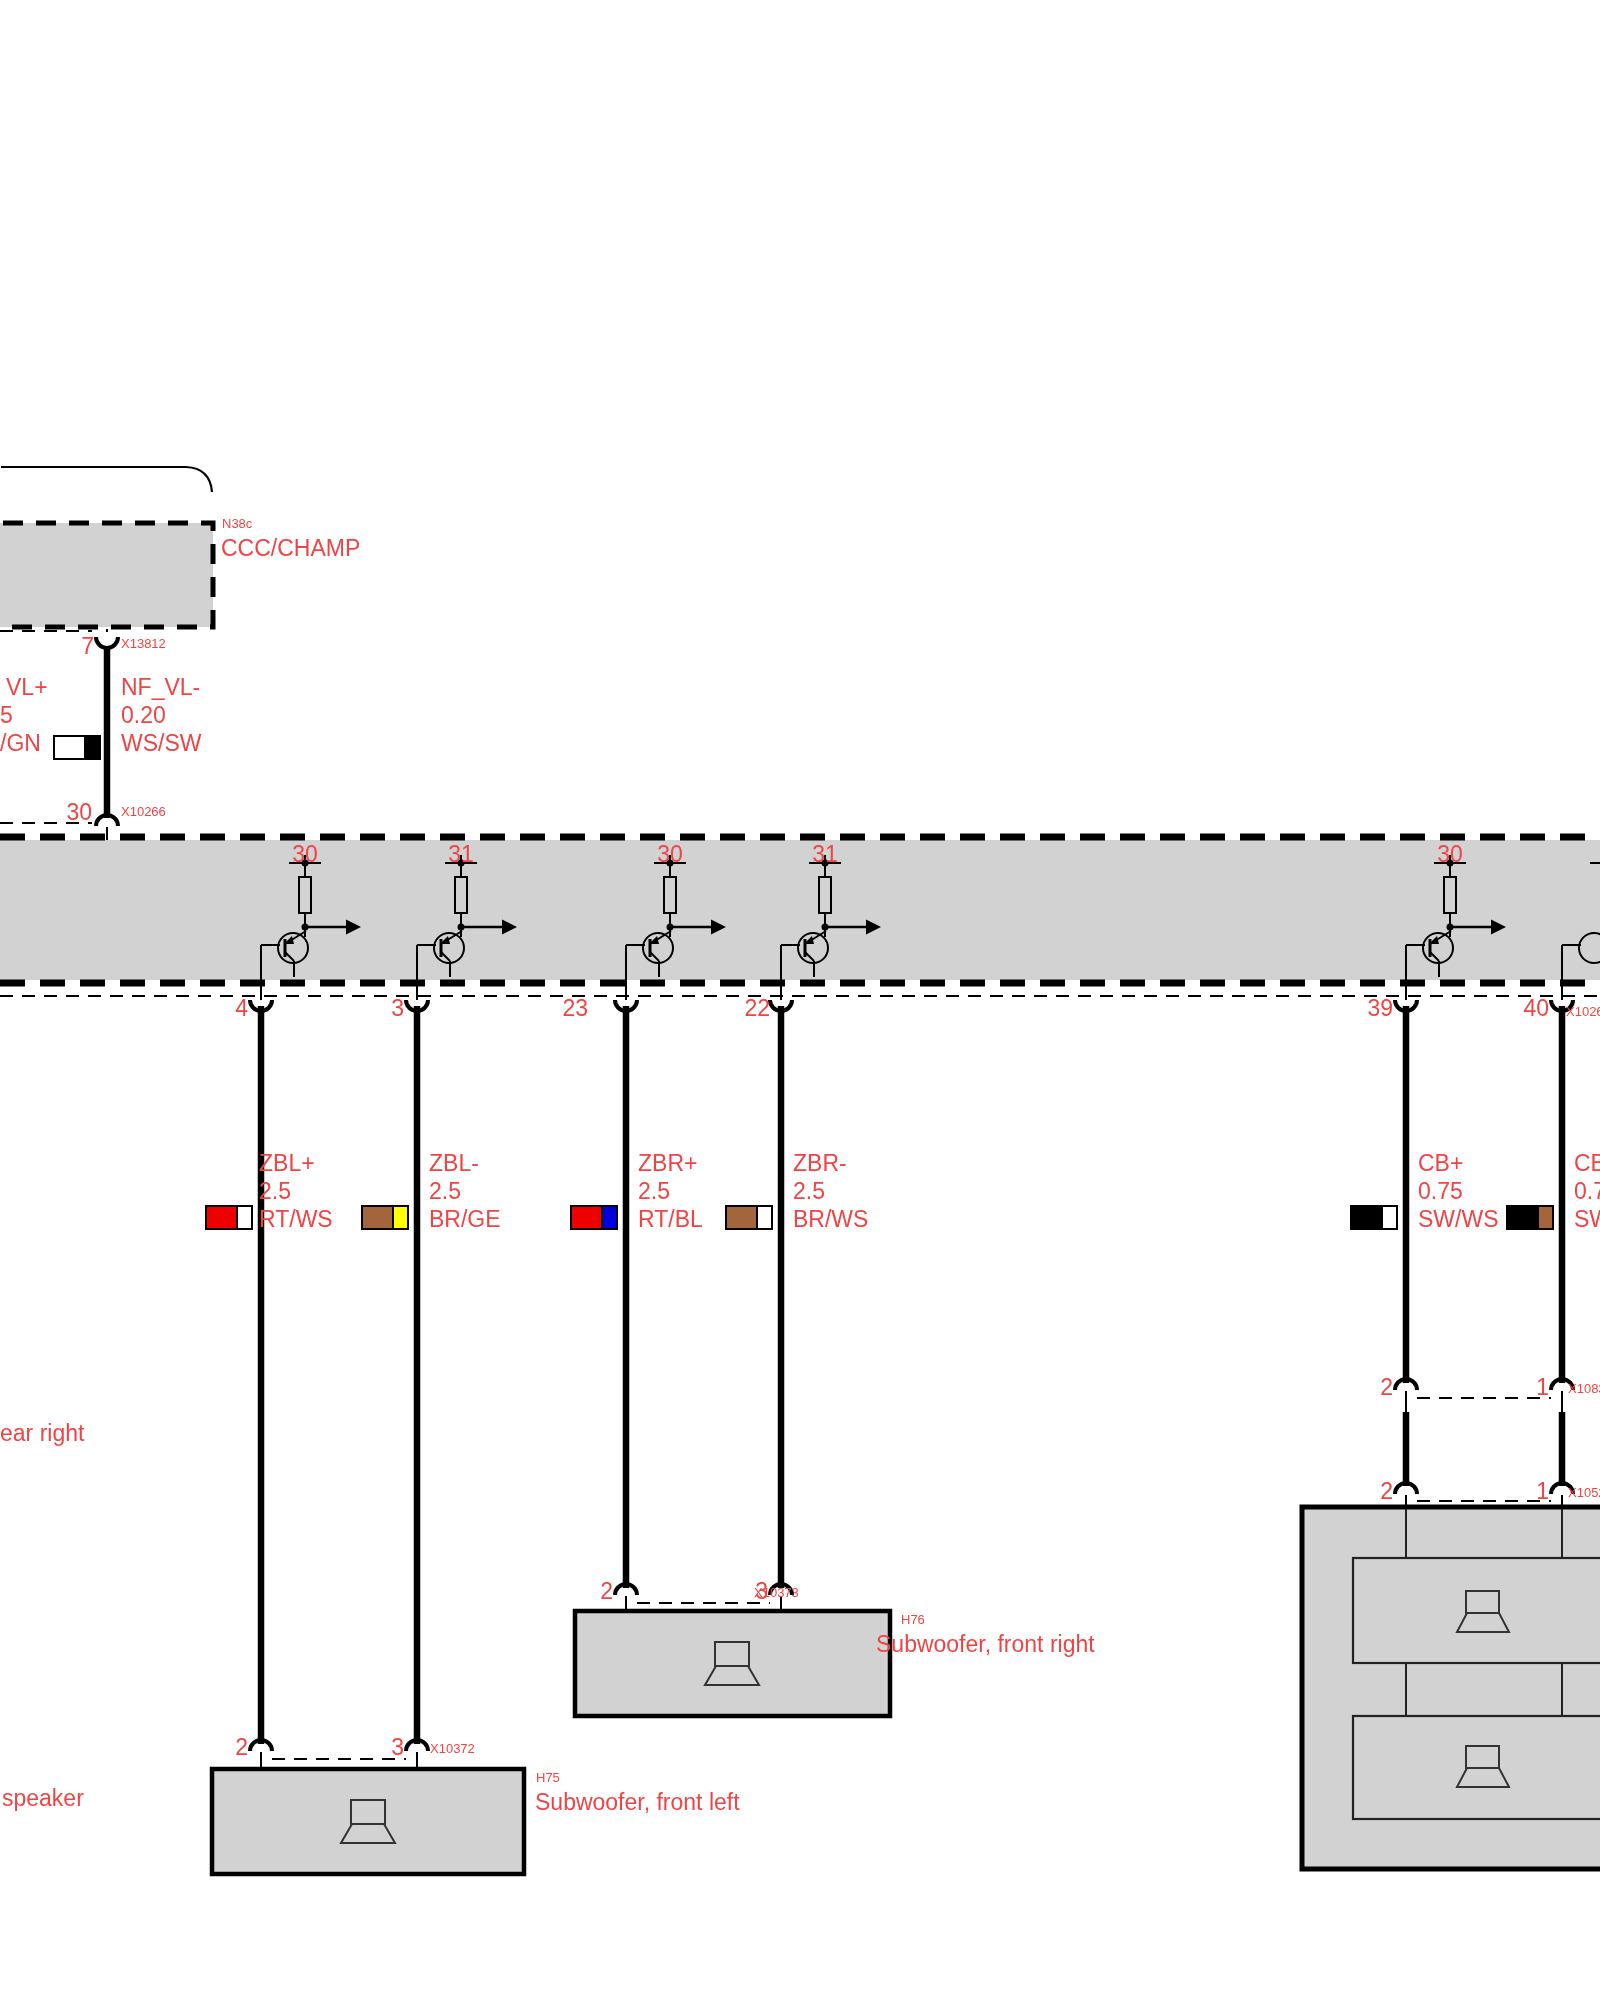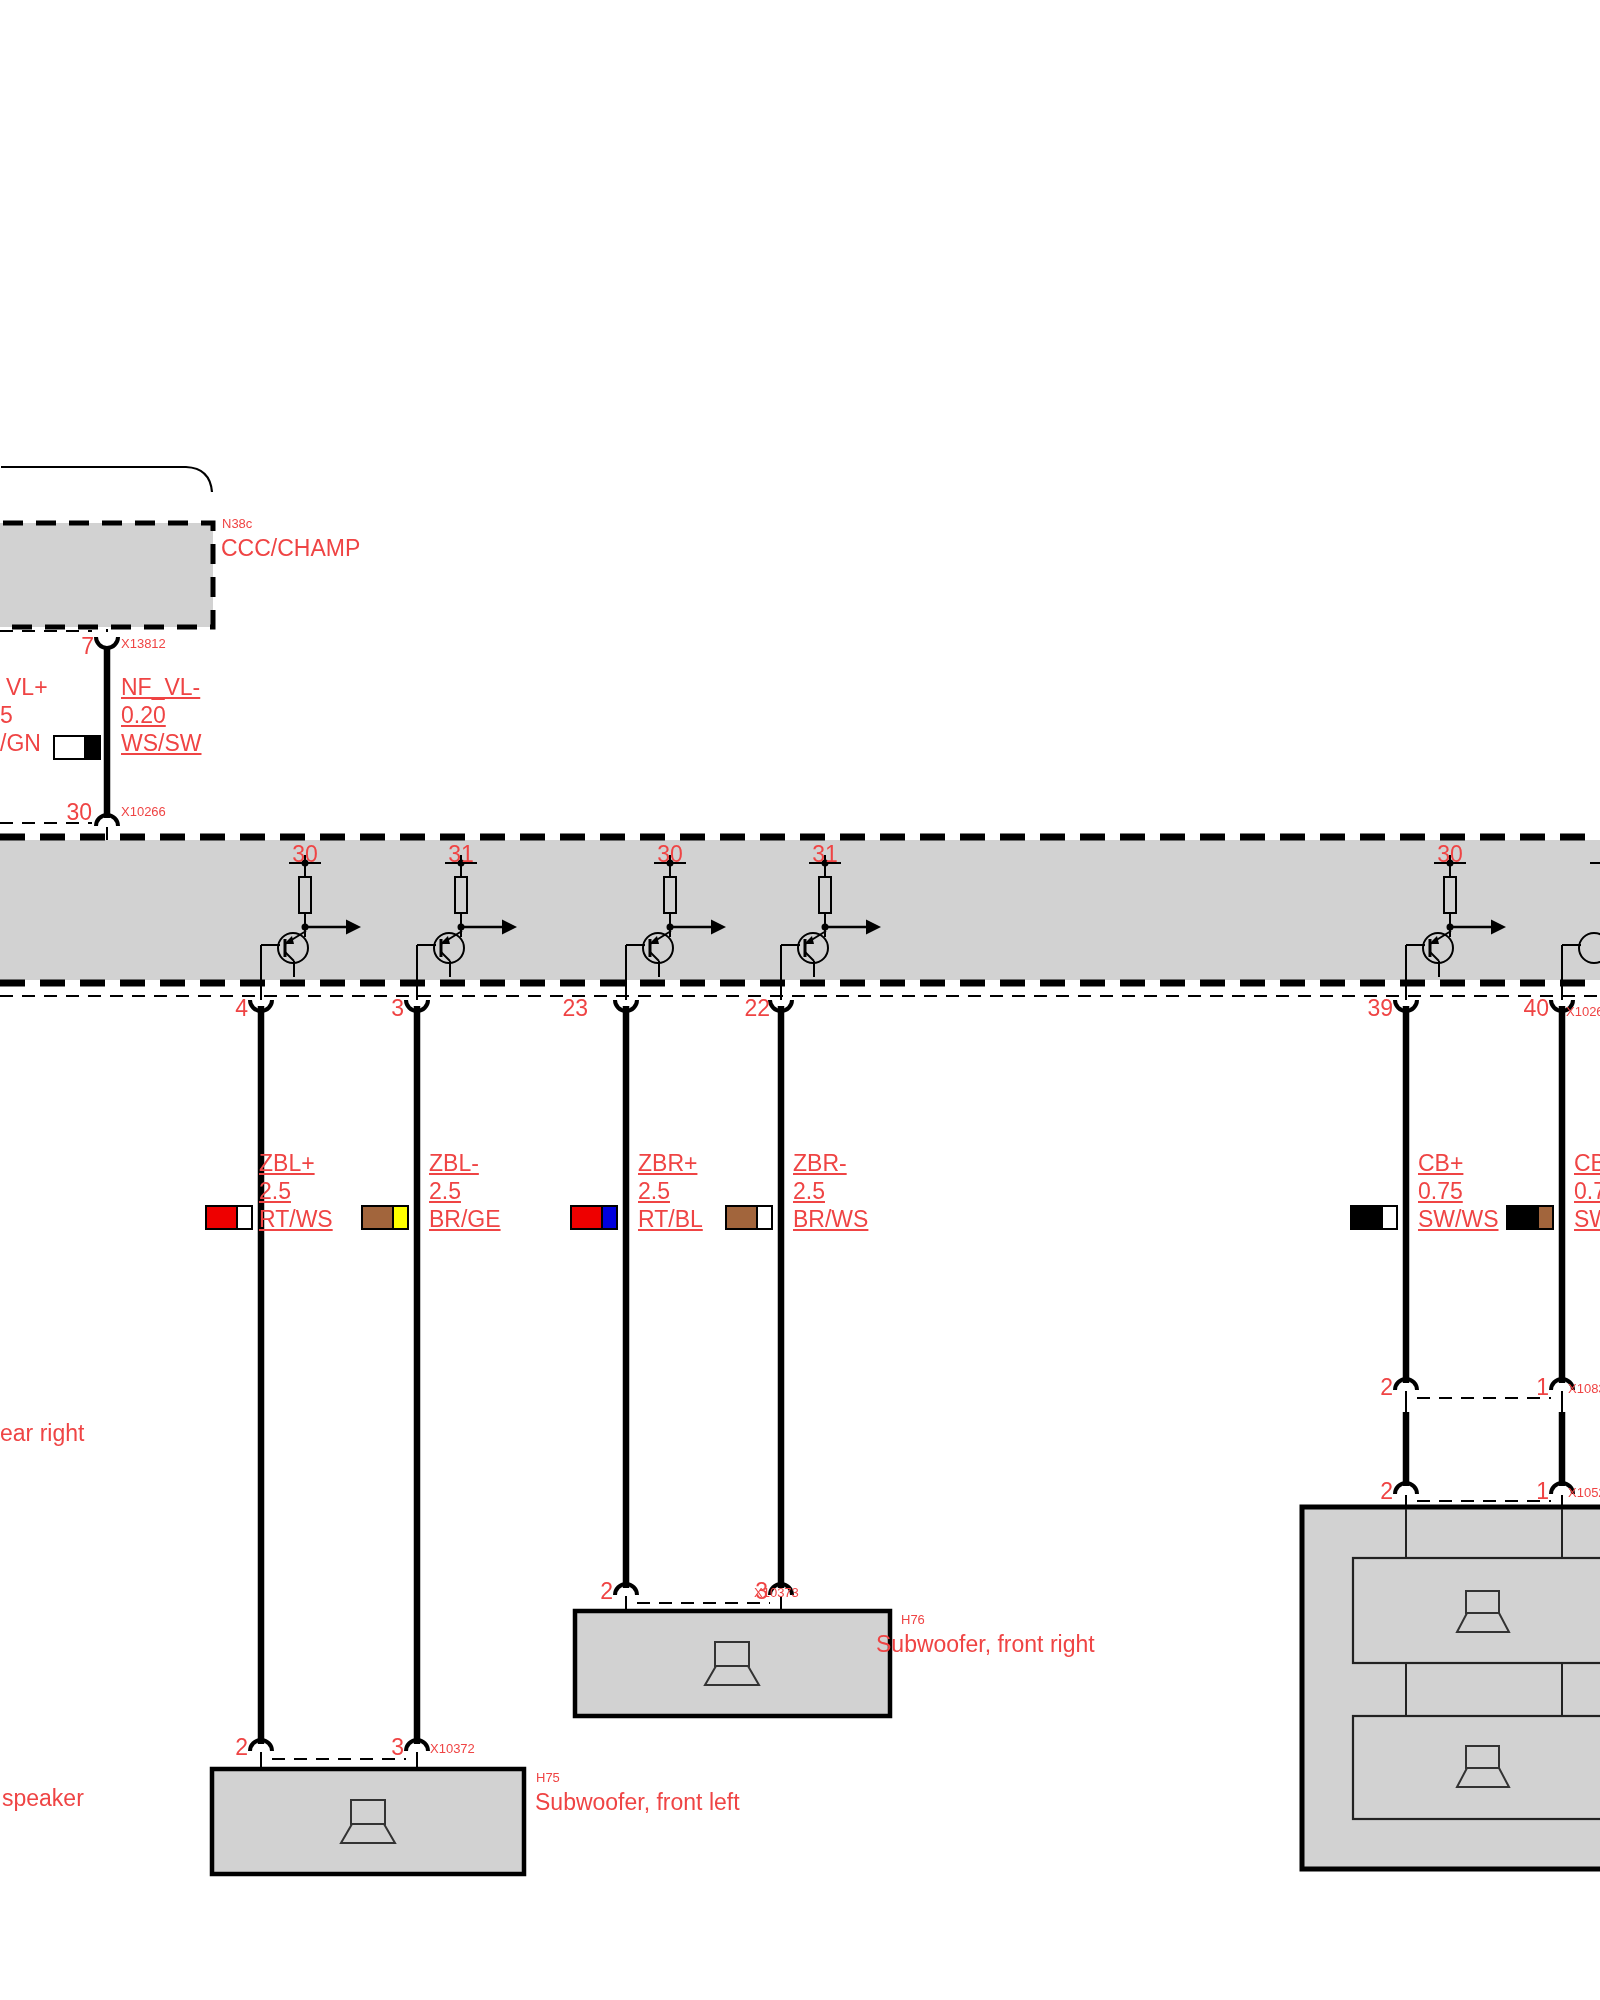--- a/index.html
+++ b/index.html
@@ -4,21 +4,21 @@
 <style>
   html,body{margin:0;padding:0;background:#fff;}
   #stage{position:relative;width:1600px;height:2000px;overflow:hidden;background:#ffffff;
          font-family:"Liberation Sans",sans-serif;color:#000;}
   svg.overlay{position:absolute;left:0;top:0;z-index:1;}
   .t{position:absolute;z-index:3;white-space:nowrap;color:#ef4444;}
   .big{font-size:23px;line-height:26px;}
   .sm{font-size:13px;line-height:15px;}
   .pin{width:70px;text-align:right;}
   .sup{width:60px;text-align:center;}
-  .lblock .ln{height:28px;font-size:23px;text-decoration:underline;}
+  .lblock .ln{height:28px;font-size:23px;}
   .swatch{position:absolute;z-index:3;width:44px;height:21px;border:2px solid #000;
           display:flex;box-sizing:content-box;background:#fff;}
   .sw-main{flex:1;}
   .sw-stripe{width:13px;border-left:2px solid #000;}
 </style>
 </head>
 <body>
 
 <div id="stage">
 

